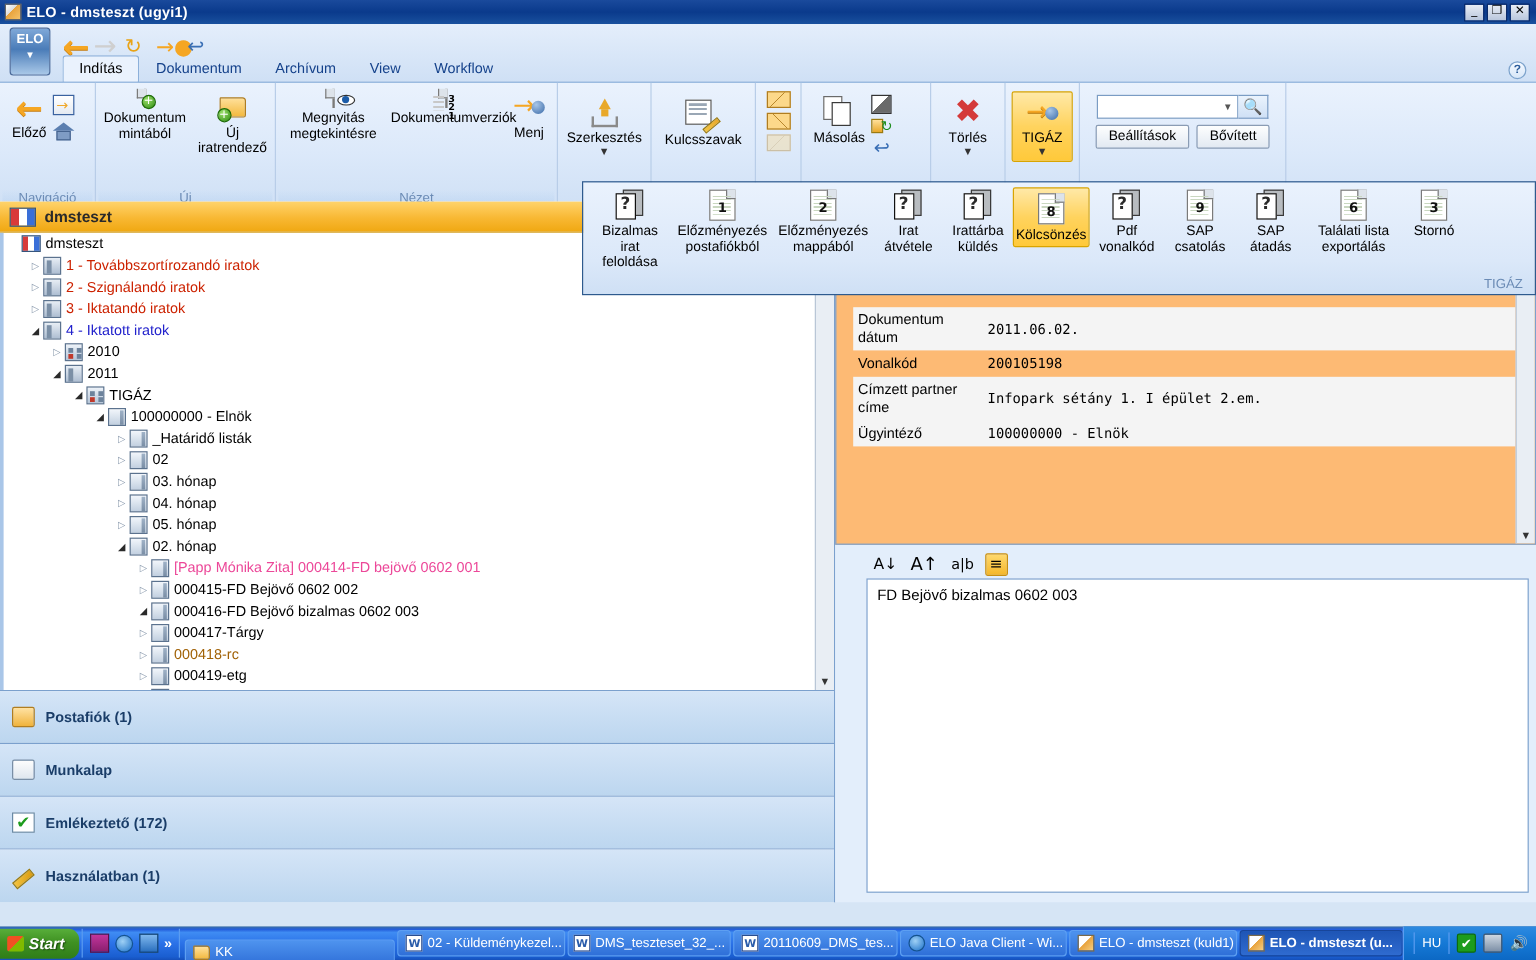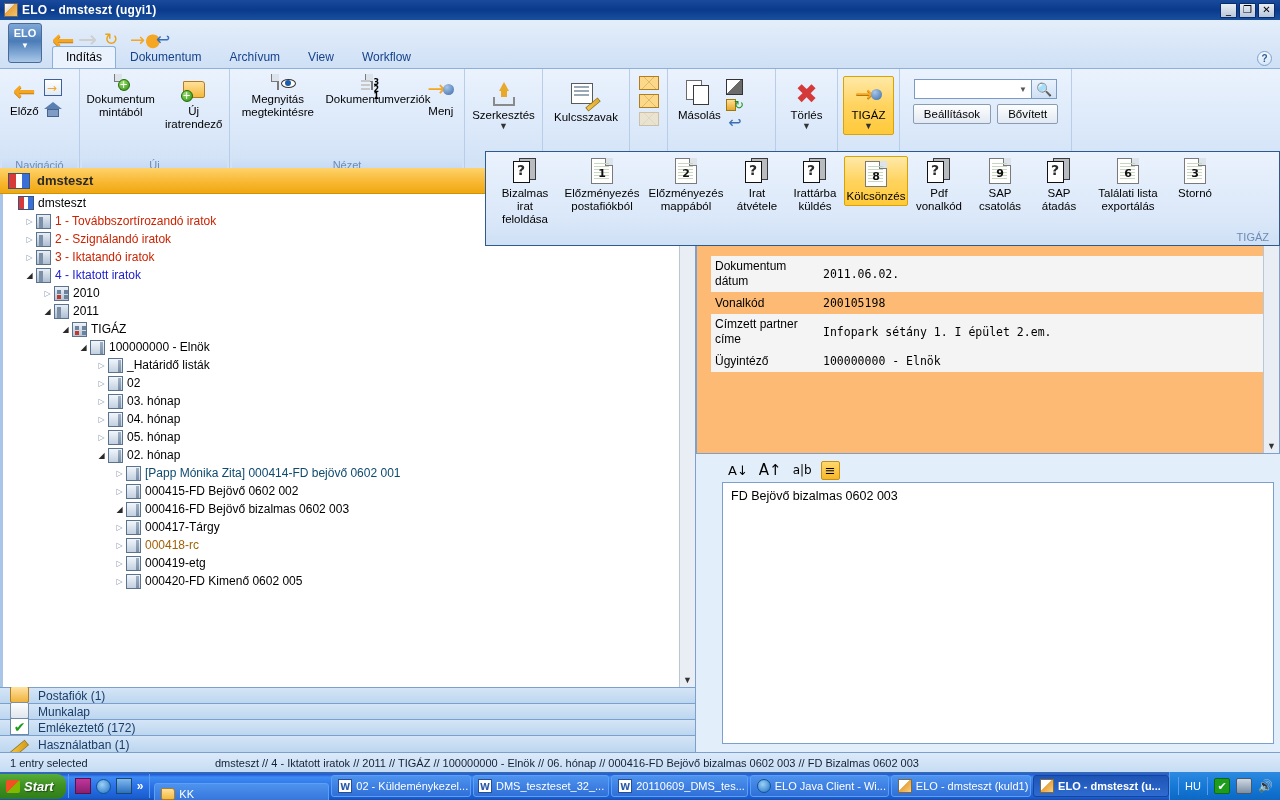--- a/index.html
+++ b/index.html
@@ -168,23 +168,23 @@
     background:repeating-linear-gradient(180deg,#666 0 1px,transparent 1px 3px); }
 
   .tree-sb { position:absolute; right:0; top:0; bottom:0; width:16px;
     background:#e9eef4; border-left:1px solid #b9c6d6; }
   .tree-sb .thumb { position:absolute; top:1px; left:1px; width:13px; height:46px;
     background:linear-gradient(90deg,#fcfdfe,#dde5ef); border:1px solid #9fb3ca; border-radius:2px; }
   .tree-sb .dn { position:absolute; bottom:2px; left:3px; font-size:9px; color:#333; }
 
   .panelbars { border-top:1px solid #7ba0cd; }
   .pbar {
-    height:16px; display:flex; align-items:flex-end; gap:9px; padding:0 10px;
+    height:44px; display:flex; align-items:center; gap:9px; padding:0 10px;
     background:linear-gradient(180deg,#d5e5f7 0%,#bcd6ef 100%);
-    border-bottom:1px solid #7ba0cd; font-weight:normal; font-size:12px; color:#1a3d68;
+    border-bottom:1px solid #7ba0cd; font-weight:bold; font-size:12px; color:#1a3d68;
   }
   .pbar .pb-ico { width:19px; height:17px; flex:none; }
 
   
   .right-pane { flex:1; display:flex; flex-direction:column; background:#cfe0f5; }
   .meta { flex:none; height:286px; background:#fdba74; border:1px solid #7ba0cd;
     margin:0; position:relative; overflow:hidden; }
   .meta-inner { position:absolute; inset:0 16px 0 0; overflow:hidden; padding:6px 0 0 14px; }
   .ver-head { display:flex; gap:0; font-size:11px; }
   .ver-head > div { font-family:"DejaVu Sans Mono", monospace; }
@@ -654,21 +654,21 @@
               <span class="tlabel" style="color:#000">05. hónap</span>
             </div>
             <div class="trow" style="padding-left: 92px;">
               <span class="twist open">◢</span>
               <span class="ico-reg"></span>
               <span class="tlabel" style="color:#000">02. hónap</span>
             </div>
             <div class="trow" style="padding-left: 110px;">
               <span class="twist">▷</span>
               <span class="ico-reg"></span>
-              <span class="tlabel" style="color:#0c4a6e">[Papp Mónika Zita] 000414-FD bejövő 0602 001</span>
+              <span class="tlabel" style="color:#ec4899">[Papp Mónika Zita] 000414-FD bejövő 0602 001</span>
             </div>
             <div class="trow" style="padding-left: 110px;">
               <span class="twist">▷</span>
               <span class="ico-reg"></span>
               <span class="tlabel" style="color:#000">000415-FD Bejövő 0602 002</span>
             </div>
             <div class="trow" style="padding-left: 110px;">
               <span class="twist open">◢</span>
               <span class="ico-reg"></span>
               <span class="tlabel" style="color:#000">000416-FD Bejövő bizalmas 0602 003</span>
@@ -770,24 +770,20 @@
           <span class="nbtn" style="font-size:15px;">A↑</span>
           <span class="nbtn" style="font-size:12px;">a|b</span>
           <span class="nbtn act">≡</span>
         </div>
         <div class="notes-area">FD Bejövő bizalmas 0602 003</div>
       </div>
 
     </div>
   </div>
 
-  <div class="statusbar">
-    <div class="sb-left">1 entry selected</div>
-    <div class="sb-path">dmsteszt // 4 - Iktatott iratok // 2011 // TIGÁZ // 100000000 - Elnök // 06. hónap // 000416-FD Bejövő bizalmas 0602 003 // FD Bizalmas 0602 003</div>
-  </div>
 
   <div class="taskbar">
     <div class="startbtn">
       <span style="display:inline-block;width:14px;height:13px;background:
         linear-gradient(135deg,#f25022 50%,#7fba00 50%);border-radius:2px;"></span>
       <span>Start</span>
     </div>
     <div class="qlaunch">
       <span class="tb-ico" style="display:inline-block;background:linear-gradient(180deg,#c2359c,#8a1f6e);border:1px solid #5a1048;"></span>
       <span class="tb-ico mini-ie"></span>

